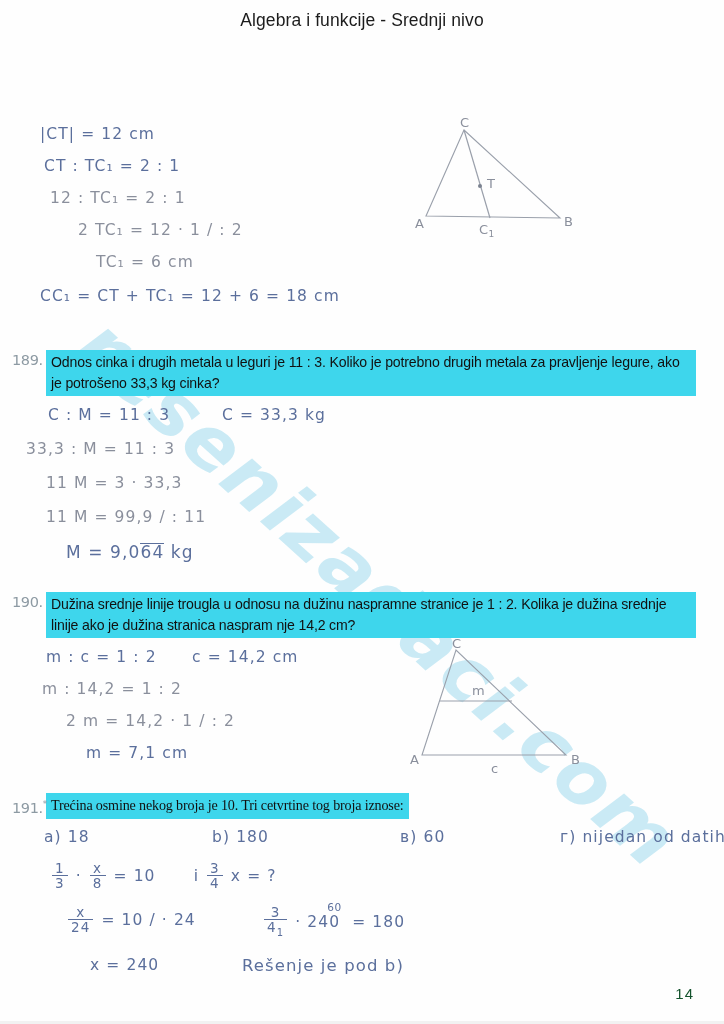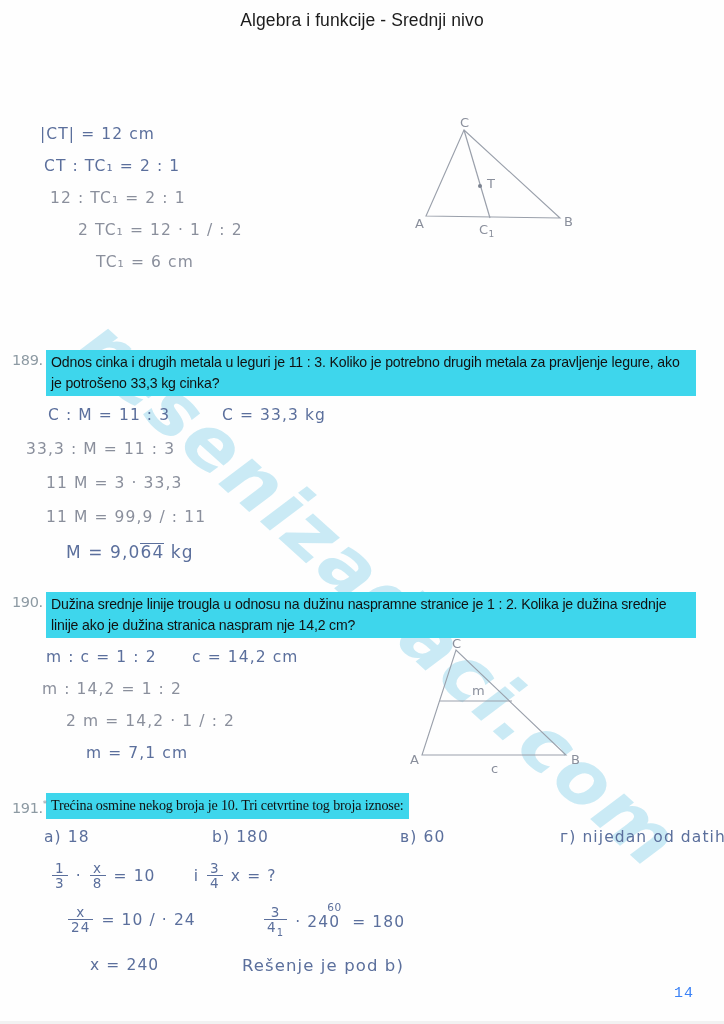--- a/index.html
+++ b/index.html
@@ -118,23 +118,23 @@
     letter-spacing: .5px;
   }
   .dg-label-sub { font-size: 9px; fill: #8a8f9c; }
   
   .choices { position: absolute; z-index: 3; }
   .choice { position: absolute; }
   
   .page-num {
     position: absolute;
     right: 30px; bottom: 22px;
-    font-family: Liberation Mono, monospace;
+    font-family: Liberation Sans, sans-serif;
     font-size: 15px;
-    color: #3b82f6;
+    color: #14532d;
     letter-spacing: 1px;
     z-index: 3;
   }
   .scan-edge {
     position: absolute; left:0; right:0; bottom:0; height:3px;
     background: #f2f2f2; z-index: 2;
   }
 </style>
 </head>
 <body>
@@ -145,20 +145,21 @@
 
   <div class="doc-title">Algebra i funkcije - Srednji nivo</div>
 
 
   <div class="problem" style="left:0; top:125px; width:724px; height:215px;">
     <div class="hand hand-line" style="left:40px; top:0px;">|CT| = 12 cm</div>
     <div class="hand hand-line" style="left:44px; top:32px;">CT : TC₁ = 2 : 1</div>
     <div class="hand hand-line grey" style="left:50px; top:64px;">12 : TC₁ = 2 : 1</div>
     <div class="hand hand-line grey" style="left:78px; top:96px;">2 TC₁ = 12 · 1  / : 2</div>
     <div class="hand hand-line grey" style="left:96px; top:128px;">TC₁ = 6 cm</div>
+    <div class="hand hand-line" style="left:40px; top:162px;">CC₁ = CT + TC₁ = 12 + 6 = 18 cm</div>
   </div>
 
   <div class="diagram" style="left:412px; top:118px;">
     <svg width="180" height="125" viewBox="0 0 180 125">
       <polygon points="14,98 148,100 52,12" fill="none" stroke="#9aa0ab" stroke-width="1.1"></polygon>
       <line x1="52" y1="12" x2="78" y2="100" stroke="#9aa0ab" stroke-width="1.2"></line>
       <circle cx="68" cy="68" r="2" fill="#7b8290"></circle>
       <text class="dg-label" x="3" y="110">A</text>
       <text class="dg-label" x="152" y="108">B</text>
       <text class="dg-label" x="48" y="9">C</text>

